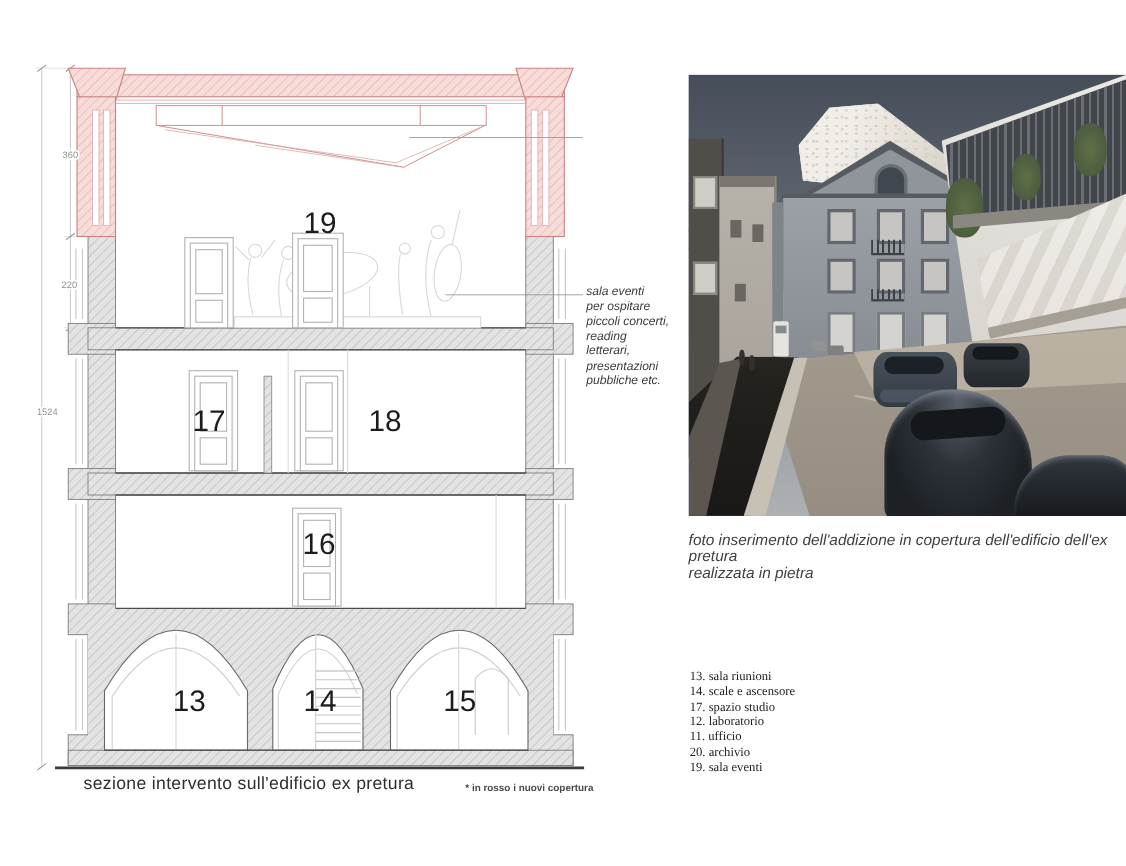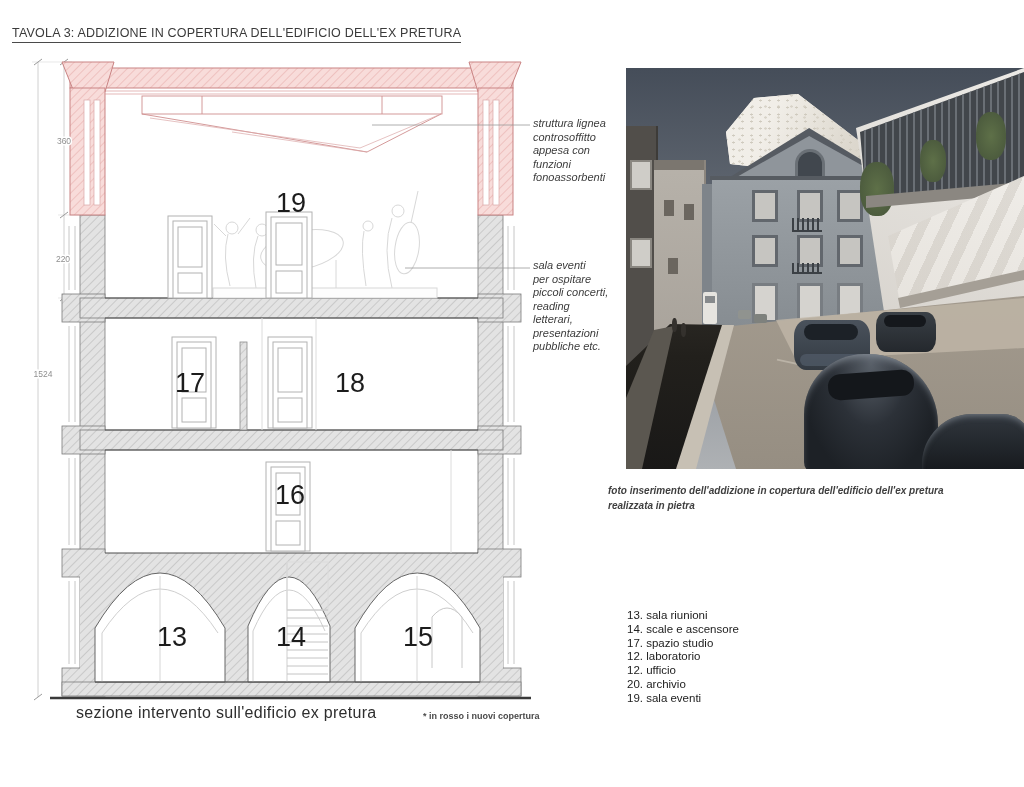--- a/index.html
+++ b/index.html
@@ -97,32 +97,31 @@
     background:linear-gradient(180deg,#3a4046,#24282d);}
   .ph-car2 .glass{left:8px;top:3px;width:42px;height:12px;border-radius:6px;background:#15181c;}
   .ph-bin{left:262px;top:260px;width:11px;height:20px;background:#3c403c;border-radius:2px;}
   .ph-carF{left:178px;top:286px;width:134px;height:120px;border-radius:60px 70px 12px 12px;
     background:radial-gradient(ellipse at 50% 8%,#596069 0%,#2c3138 40%,#1d2126 75%);
     box-shadow:inset 0 6px 8px -4px #8a929c;}
   .ph-carF .glass{left:24px;top:18px;width:86px;height:26px;border-radius:12px;background:#14171b;transform:rotate(-4deg);}
   .ph-carB{left:296px;top:346px;width:110px;height:60px;border-radius:50px 30px 0 0;
     background:linear-gradient(180deg,#31373e,#15181c);box-shadow:inset 0 5px 6px -3px #6f767e;}
 
-  .photo-caption{left:608px;top:483px;width:396px;font-style:italic;font-size:10px;line-height:15px;color:#3f3f3f;white-space:pre-line;font-weight:bold;}
+  .photo-caption{left:626px;top:483px;width:396px;font-style:italic;font-size:14px;line-height:15px;color:#3f3f3f;white-space:pre-line;}
 
   
   .legend{left:627px;top:609px;font-size:11.5px;line-height:13.8px;color:#222;}
-  .legend div{white-space:nowrap;}
+  .legend div{white-space:nowrap;font-family:Liberation Serif, serif;}
 </style>
 </head>
 <body>
 
 <div id="canvas">
 
-  <div class="abs board-title">TAVOLA 3: ADDIZIONE IN COPERTURA DELL'EDIFICIO DELL'EX PRETURA</div>
 
   <svg id="section-svg" class="abs" width="560" height="760" viewBox="0 0 560 760" xmlns="http://www.w3.org/2000/svg">
     <defs>
       <pattern id="hatchG" patternUnits="userSpaceOnUse" width="6" height="6" patternTransform="rotate(45)">
         <rect width="6" height="6" fill="#e3e3e3"></rect>
         <line x1="0" y1="0" x2="0" y2="6" stroke="#b0b0b0" stroke-width="1"></line>
       </pattern>
       <pattern id="hatchP" patternUnits="userSpaceOnUse" width="6" height="6" patternTransform="rotate(45)">
         <rect width="6" height="6" fill="#f8dcda"></rect>
         <line x1="0" y1="0" x2="0" y2="6" stroke="#e5a7a4" stroke-width="1"></line>
@@ -316,25 +315,20 @@
       <text x="418" y="646">15</text>
     </g>
 
     <g fill="#8f8f8f" font-family="Liberation Sans, sans-serif" font-size="8.5" text-anchor="middle" paint-order="stroke" stroke="#ffffff" stroke-width="3">
       <text x="64" y="144">360</text>
       <text x="63" y="262">220</text>
       <text x="43" y="377">1524</text>
     </g>
   </svg>
 
-  <div class="abs annotation ann1">struttura lignea
-controsoffitto
-appesa con
-funzioni
-fonoassorbenti</div>
   <div class="abs annotation ann2">sala eventi
 per ospitare
 piccoli concerti,
 reading
 letterari,
 presentazioni
 pubbliche etc.</div>
 
   <div class="abs section-caption">sezione intervento sull'edificio ex pretura</div>
   <div class="abs section-note">* in rosso i nuovi copertura</div>
@@ -414,18 +408,18 @@
   </div>
 
   <div class="abs photo-caption">foto inserimento dell'addizione in copertura dell'edificio dell'ex pretura
 realizzata in pietra</div>
 
   <div class="abs legend">
     <div>13. sala riunioni</div>
     <div>14. scale e ascensore</div>
     <div>17. spazio studio</div>
     <div>12. laboratorio</div>
-    <div>12. ufficio</div>
+    <div>11. ufficio</div>
     <div>20. archivio</div>
     <div>19. sala eventi</div>
   </div>
 
 </div>
 
 </body></html>

